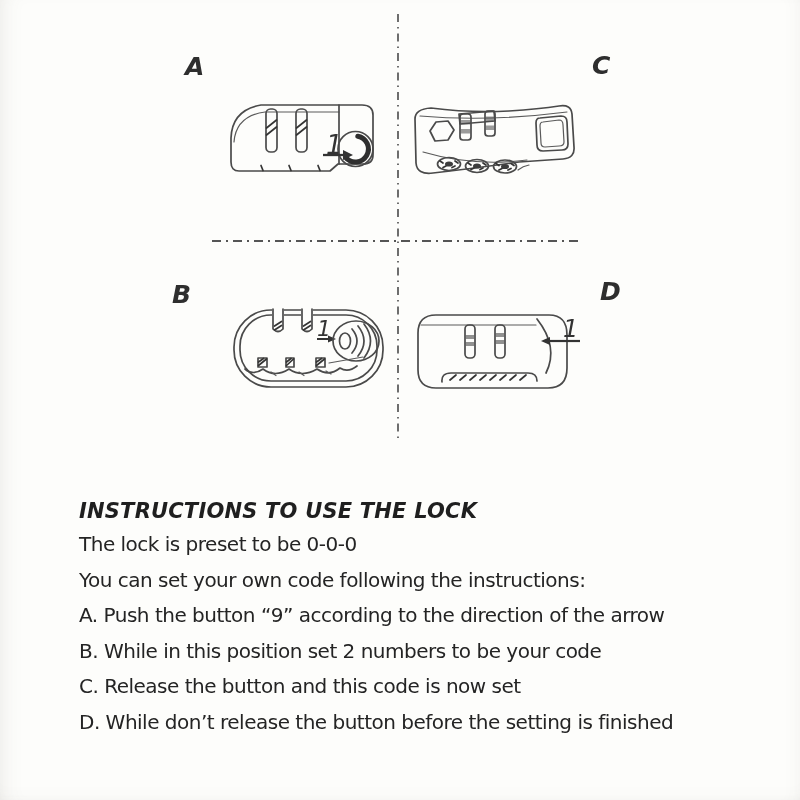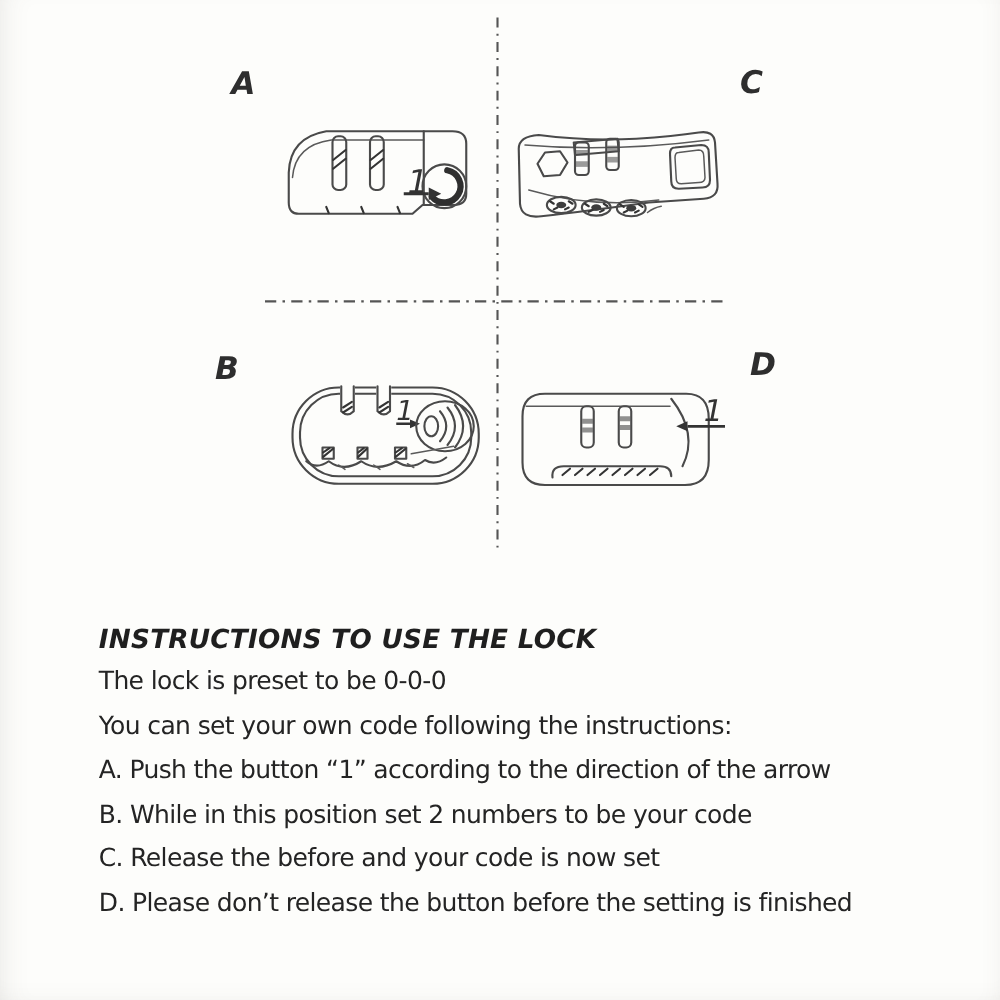--- a/index.html
+++ b/index.html
@@ -160,19 +160,19 @@
     <path class="stroke dark" stroke-width="2.4" d="M 38,75 L 44,70 M 48,75 L 54,70 M 58,75 L 64,70 M 68,75 L 74,70 M 78,75 L 84,70 M 88,75 L 94,70 M 98,75 L 104,70 M 108,75 L 114,70"></path>
     <text class="callout" x="151" y="32" font-size="24">1</text>
     <line x1="168" y1="36" x2="138" y2="36" stroke="#333333" stroke-width="2.2"></line>
     <polygon points="138,32 129,36 138,40" fill="#333333"></polygon>
   </svg>
 
   <div class="instructions">
     <div class="title">INSTRUCTIONS TO USE THE LOCK</div>
     <div class="line">The lock is preset to be 0-0-0</div>
     <div class="line">You can set your own code following the instructions:</div>
-    <div class="line">A. Push the button “1” according to the direction of the arrow</div>
+    <div class="line">A. Push the button “9” according to the direction of the arrow</div>
     <div class="line">B. While in this position set 2 numbers to be your code</div>
-    <div class="line">C. Release the before and your code is now set</div>
-    <div class="line">D. Please don’t release the button before the setting is finished</div>
+    <div class="line">C. Release the button and this code is now set</div>
+    <div class="line">D. While don’t release the button before the setting is finished</div>
   </div>
 
 </div>
 
 </body></html>

